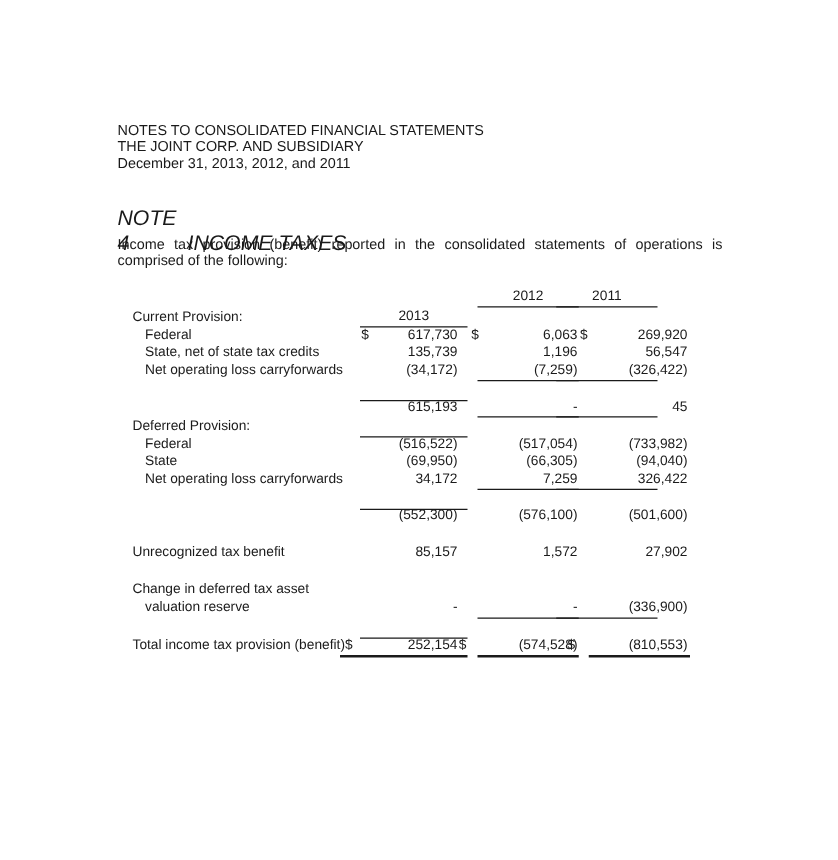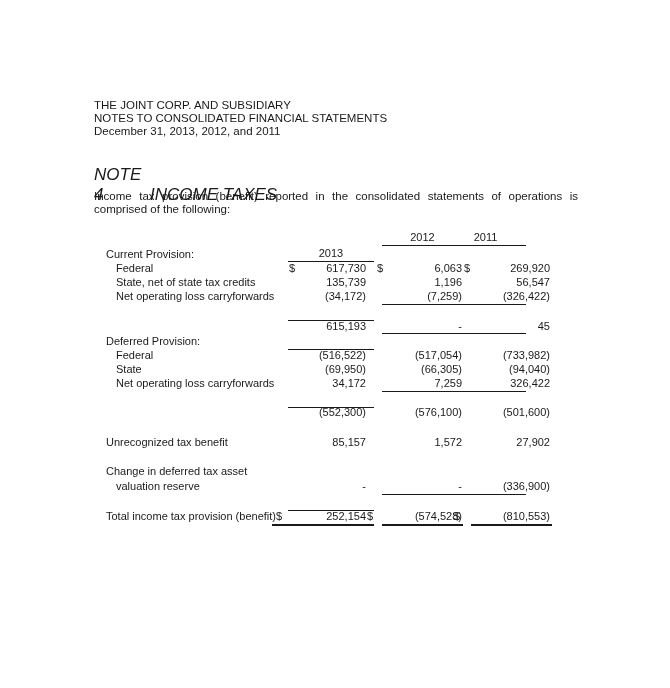--- a/index.html
+++ b/index.html
@@ -31,22 +31,22 @@
   .tcol1 { left: 272px; width: 102px; }
   .tcol2 { left: 382px; width: 81px; }
   .tcol3 { left: 471px; width: 81px; }
 </style>
 </head>
 <body>
 
 <div class="page">
 
   <div class="hdr">
+    <div>NOTES TO CONSOLIDATED FINANCIAL STATEMENTS</div>
     <div>THE JOINT CORP. AND SUBSIDIARY</div>
-    <div>NOTES TO CONSOLIDATED FINANCIAL STATEMENTS</div>
     <div>December 31, 2013, 2012, and 2011</div>
   </div>
 
   <div class="note">
     <span class="num">NOTE 4</span><span>INCOME TAXES</span>
   </div>
 
   <div class="intro">Income tax provision (benefit) reported in the consolidated statements of operations is comprised of the following:</div>
 
   <div class="yr col1">2013</div>

